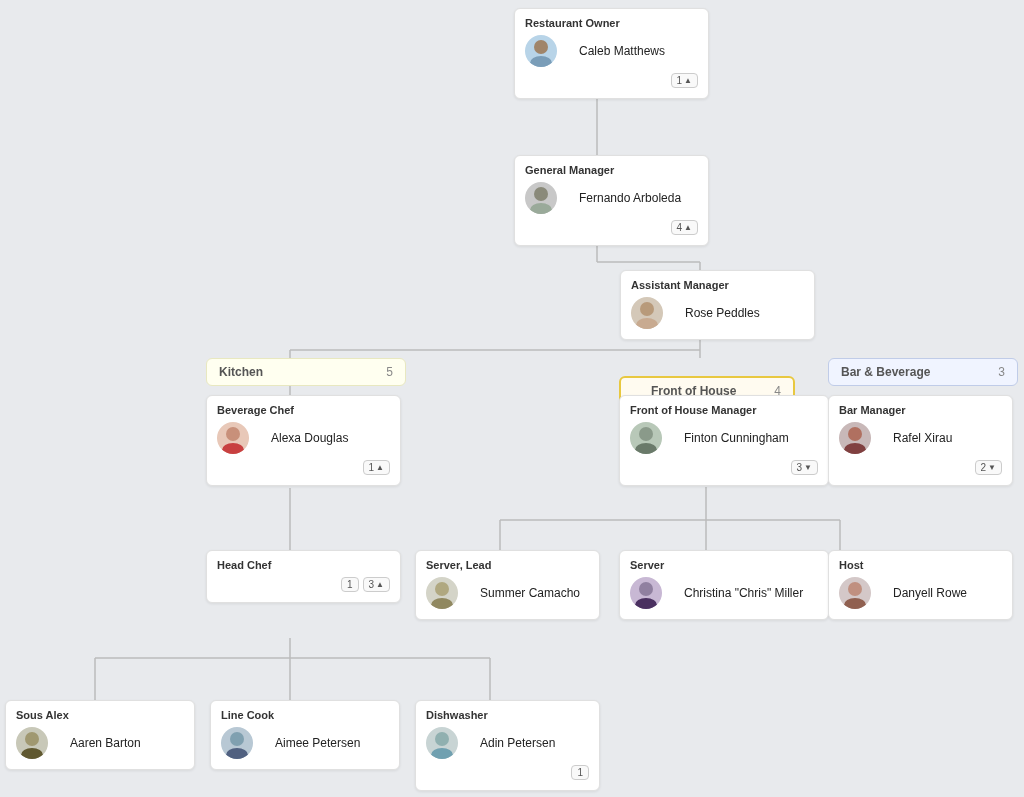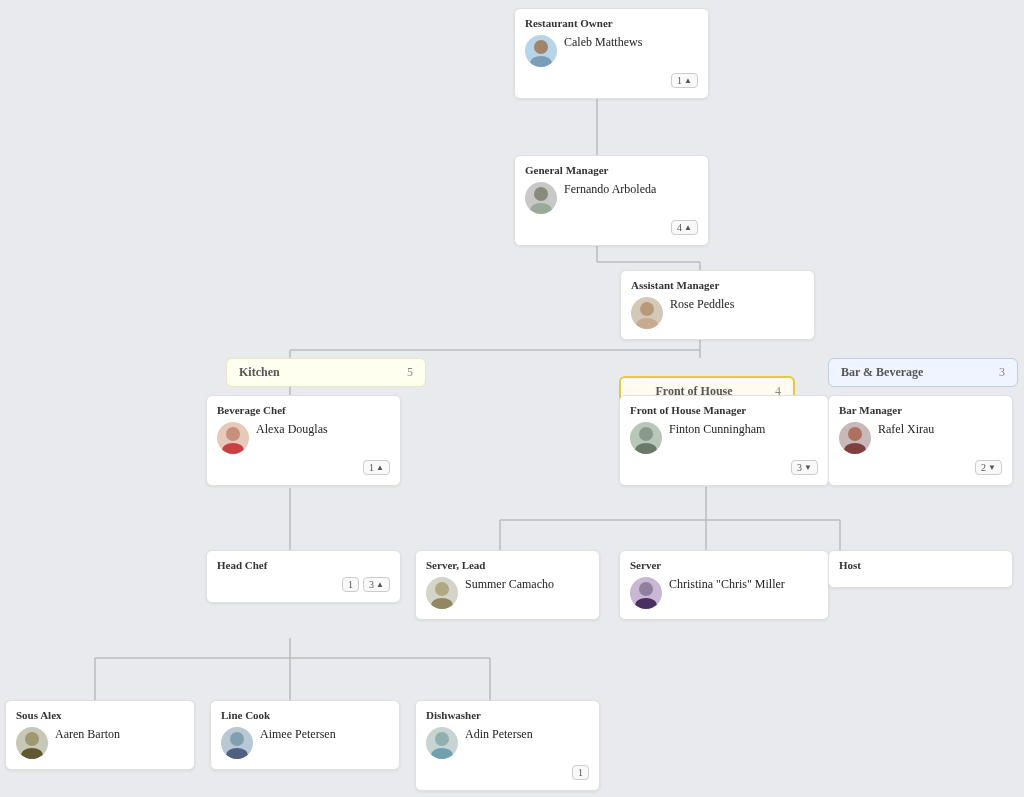--- a/index.html
+++ b/index.html
@@ -9,39 +9,39 @@
       font-size: 12px;
       overflow: auto;
       min-height: 797px;
       min-width: 1024px;
     }
     .org-chart {
       position: relative;
       width: 1024px;
       min-height: 797px;
       padding: 9px;
-      font-family: Liberation Serif, serif;
     }
     .node-card {
       position: absolute;
       background: #fff;
       border: 1px solid #e0e0e0;
       border-radius: 6px;
       padding: 8px 10px 10px 10px;
       box-shadow: 0 1px 3px rgba(0,0,0,0.08);
     }
     .node-card .role {
       font-size: 11px;
       font-weight: 600;
       color: #333;
       margin-bottom: 6px;
     }
     .node-card .person-row {
       display: flex;
-      gap: 7px;
+      align-items: center;
+      gap: 22px;
     }
     .avatar {
       width: 32px;
       height: 32px;
       border-radius: 50%;
       background: #ccc;
       overflow: hidden;
       flex-shrink: 0;
       display: flex;
       align-items: center;
@@ -83,21 +83,20 @@
       position: absolute;
       border-radius: 6px;
       padding: 6px 12px;
       font-size: 12px;
       font-weight: 600;
     }
     .group-kitchen {
       background: #fffff0;
       border: 1px solid #e8e8c0;
       color: #555;
-      margin-left: 20px;
     }
     .group-foh {
       background: #fffbf0;
       border: 2px solid #e8c840;
       color: #555;
     }
     .group-bar {
       background: #f0f4ff;
       border: 1px solid #c0cce8;
       color: #555;
@@ -331,20 +330,29 @@
             <circle cx="16" cy="12" r="7" fill="#9080a0"></circle>
             <ellipse cx="16" cy="28" rx="11" ry="7" fill="#4a3060"></ellipse>
           </svg>
       </div>
       <span class="person-name">Christina "Chris" Miller</span>
     </div>
   </div>
 
   <div class="node-card" style="left:828px; top:550px; width:185px;">
     <div class="role">Host</div>
+    <div class="person-row">
+      <div class="avatar av-danyell">
+        <svg viewBox="0 0 32 32">
+            <circle cx="16" cy="12" r="7" fill="#c09080"></circle>
+            <ellipse cx="16" cy="28" rx="11" ry="7" fill="#906050"></ellipse>
+          </svg>
+      </div>
+      <span class="person-name">Danyell Rowe</span>
+    </div>
   </div>
 
   <div class="node-card" style="left:5px; top:700px; width:190px;">
     <div class="role">Sous Alex</div>
     <div class="person-row">
       <div class="avatar av-aaren">
         <svg viewBox="0 0 32 32">
             <circle cx="16" cy="12" r="7" fill="#a09870"></circle>
             <ellipse cx="16" cy="28" rx="11" ry="7" fill="#605830"></ellipse>
           </svg>

